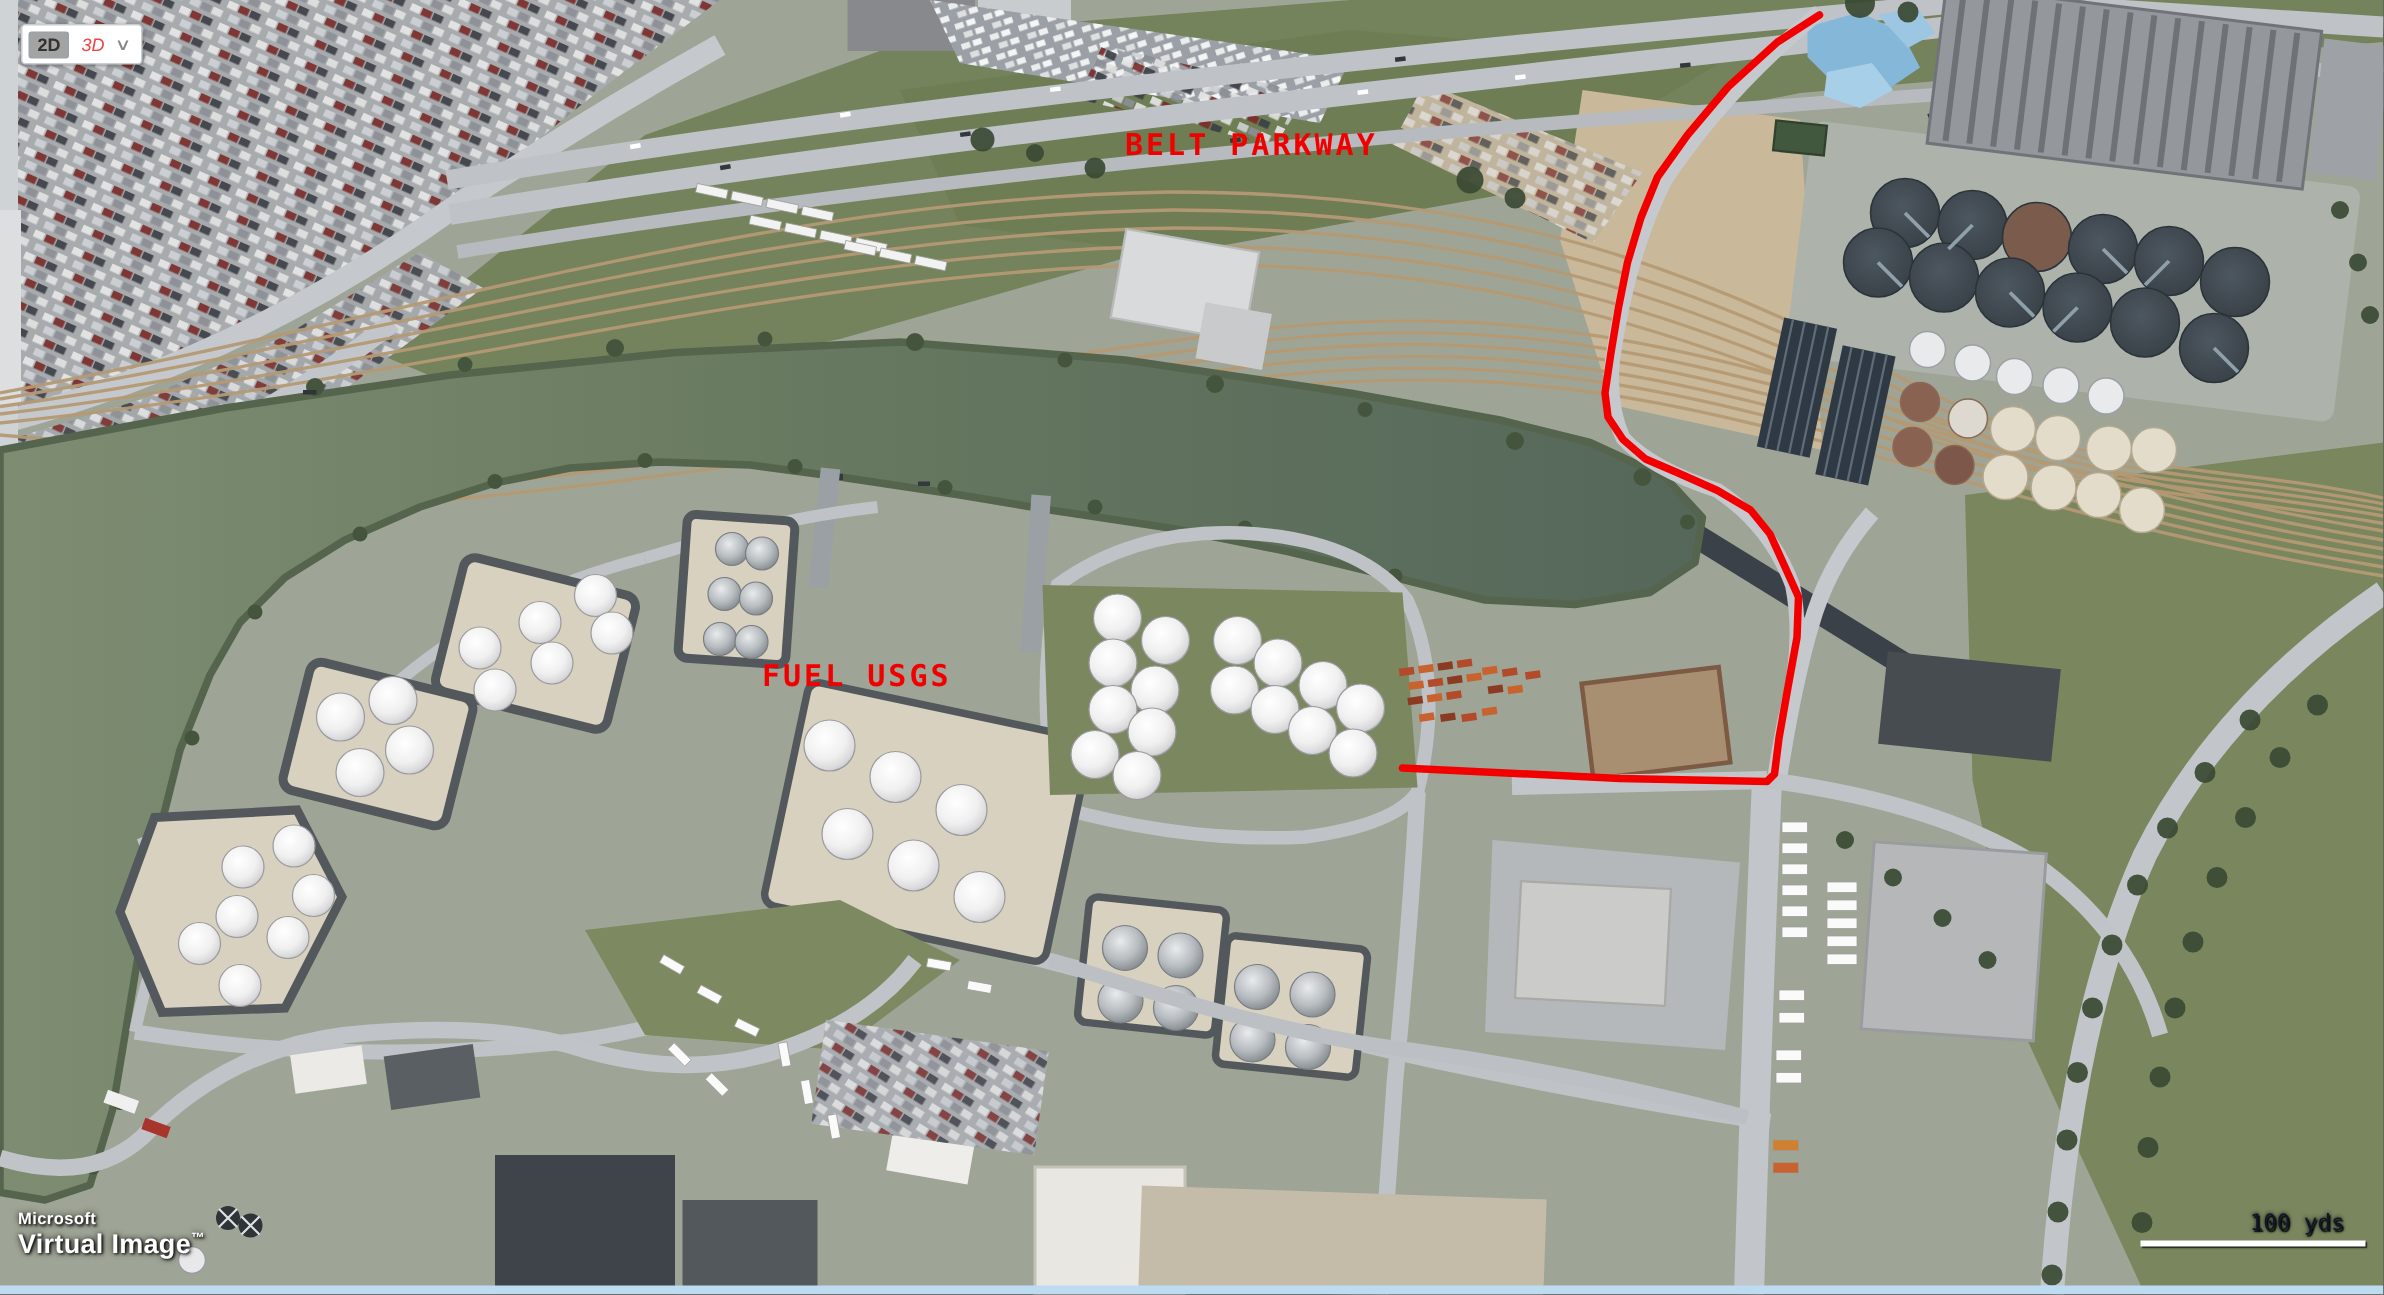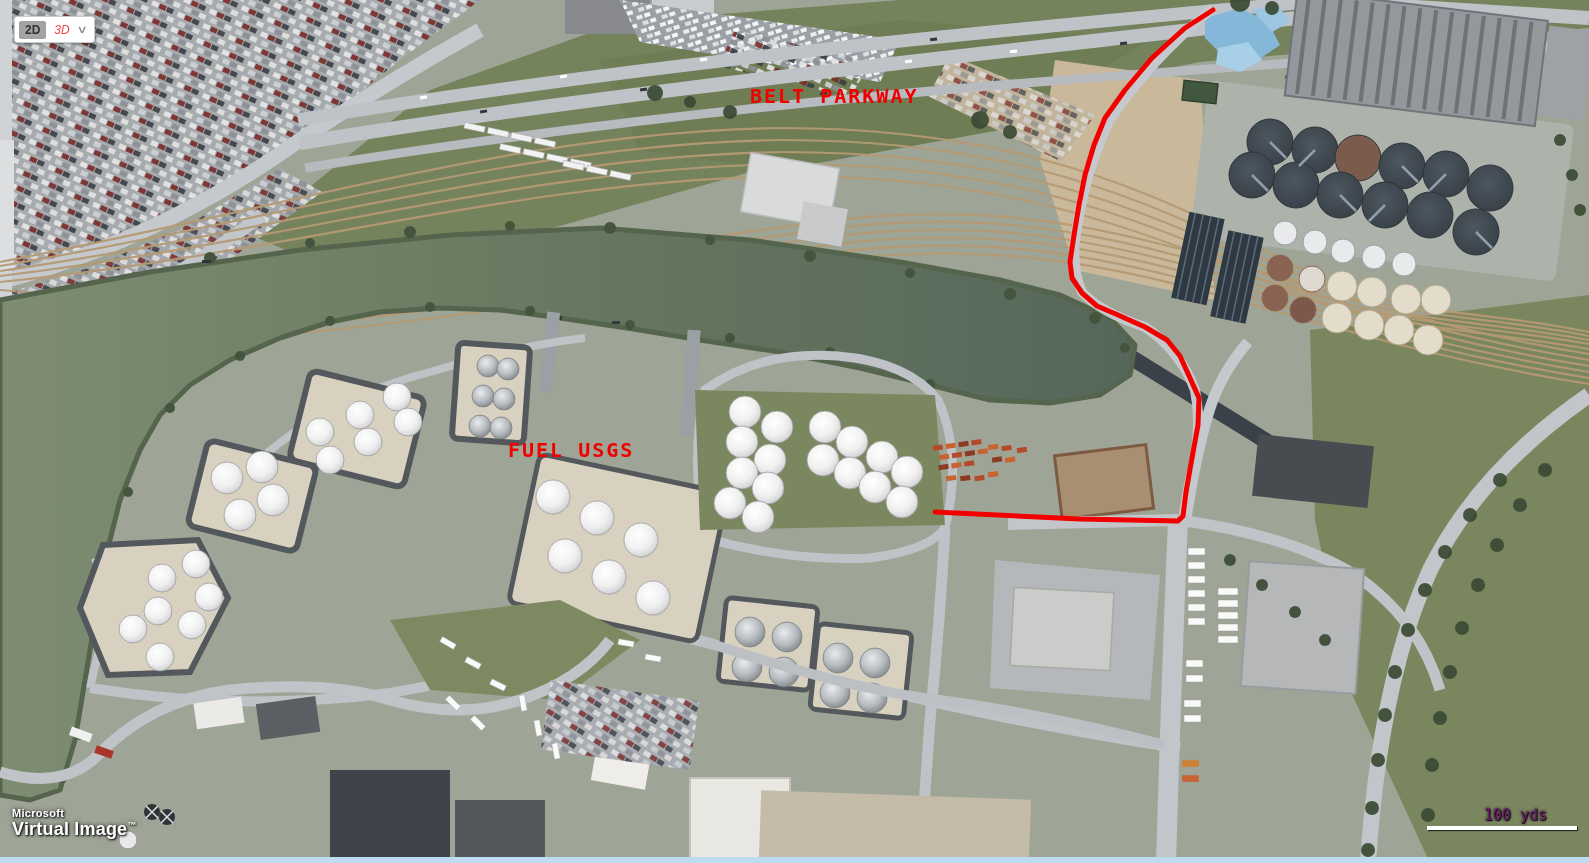--- a/index.html
+++ b/index.html
@@ -15,22 +15,22 @@
   .btn3d{font-size:12px;color:#ef4444;cursor:pointer;font-style:italic;}
   .chev{font-size:11px;color:#888;cursor:pointer;transform:scaleX(1.4);}
   
   .logo{position:absolute;left:12px;top:808px;color:#fff;line-height:1.05;
     text-shadow:1px 1px 2px rgba(0,0,0,.95),0 0 4px rgba(0,0,0,.8);}
   .logo .l1{font-size:11px;font-weight:bold;letter-spacing:.3px;}
   .logo .l2{font-size:18px;font-weight:bold;letter-spacing:.2px;}
   .logo .tm{font-size:9px;vertical-align:super;}
   
   .scalewrap{position:absolute;right:12px;top:806px;width:220px;text-align:right;}
-  .scalelabel{font-family:"DejaVu Sans Mono",monospace;font-size:15px;color:#701a75;
-    text-shadow:1px 1px 1px #000,0 0 3px #000;margin-right:30px;text-align:right;}
+  .scalelabel{font-family:"DejaVu Sans Mono",monospace;font-size:15px;color:#0f172a;
+    text-shadow:1px 1px 1px #000,0 0 3px #000;margin-right:14px;text-align:right;}
   .scalebar{margin-top:2px;margin-left:auto;width:150px;height:4px;background:#fff;
     box-shadow:1px 1px 1px rgba(0,0,0,.8);}
   .attrib{position:absolute;right:8px;top:832px;text-align:right;font-size:12.5px;
     color:#fff;text-shadow:1px 1px 1px #000,0 0 3px #000;line-height:1.15;}
   
   .red-label{position:absolute;font-family:"DejaVu Sans Mono",monospace;
     font-weight:bold;font-size:20px;letter-spacing:2px;color:#f20000;
     white-space:nowrap;}
   .lbl-parkway{left:750px;top:84px;}
   .lbl-tanks{left:508px;top:438px;}

